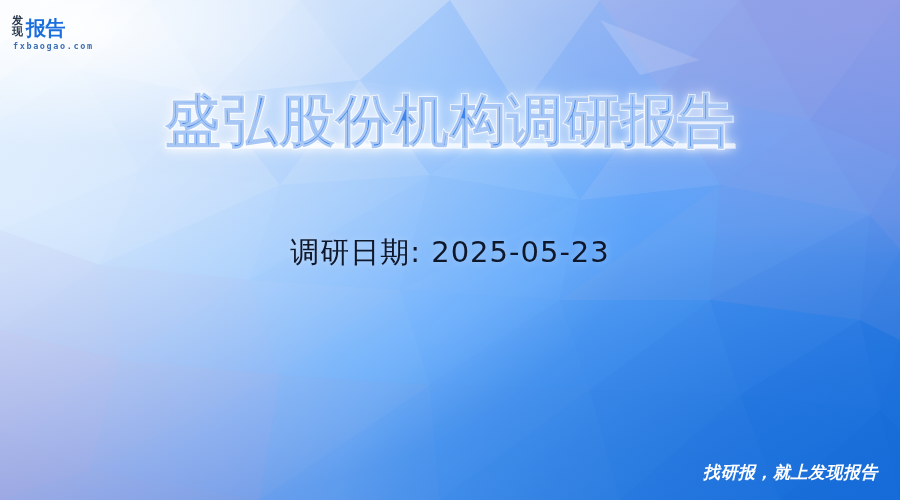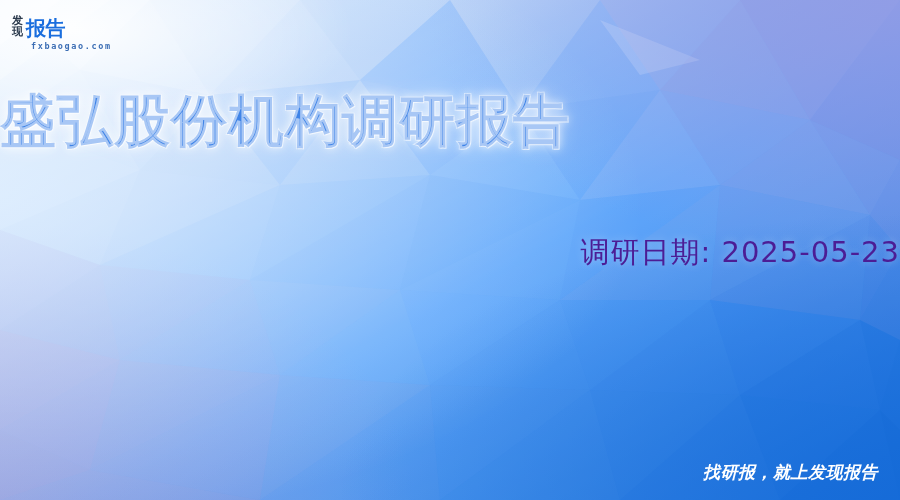--- a/index.html
+++ b/index.html
@@ -70,57 +70,59 @@
   .logo-main {
     font-size: 20px;
     font-weight: 900;
     color: #1a6ede;
     letter-spacing: -0.5px;
     line-height: 1;
     font-family: "DejaVu Sans", "Liberation Sans", sans-serif;
   }
   .logo-url {
     margin-top: 3px;
-    margin-left: 19px;
+    margin-left: 1px;
     font-size: 8.5px;
     font-weight: 700;
     letter-spacing: 1.6px;
     color: #3d6fb5;
     font-family: "DejaVu Sans Mono", "Liberation Mono", monospace;
   }
 
   
   #title {
     position: absolute;
     left: 0;
     right: 0;
     top: 84px;
+    text-align: center;
     font-size: 56px;
     font-weight: 900;
     letter-spacing: 1px;
     color: #3f84e8;
     font-family: "DejaVu Sans", "Liberation Sans", sans-serif;
     text-shadow:
       0 0 10px rgba(255,255,255,0.85),
       0 0 20px rgba(255,255,255,0.55),
       1px 1px 0 rgba(255,255,255,0.45);
     -webkit-text-stroke: 1.5px rgba(255,255,255,0.55);
     white-space: nowrap;
+    text-decoration: underline;
   }
 
   
   #subtitle {
     position: absolute;
     left: 0;
     right: 0;
     top: 233px;
-    text-align: right;
+    text-align: center;
     font-size: 29px;
     font-weight: 400;
-    color: #4c1d95;
+    color: #0f172a;
     letter-spacing: 1px;
     font-family: "DejaVu Sans", "Liberation Sans", sans-serif;
     text-shadow: 0 0 8px rgba(255,255,255,0.35);
     white-space: nowrap;
   }
 
   
   #tagline {
     position: absolute;
     right: 22px;

